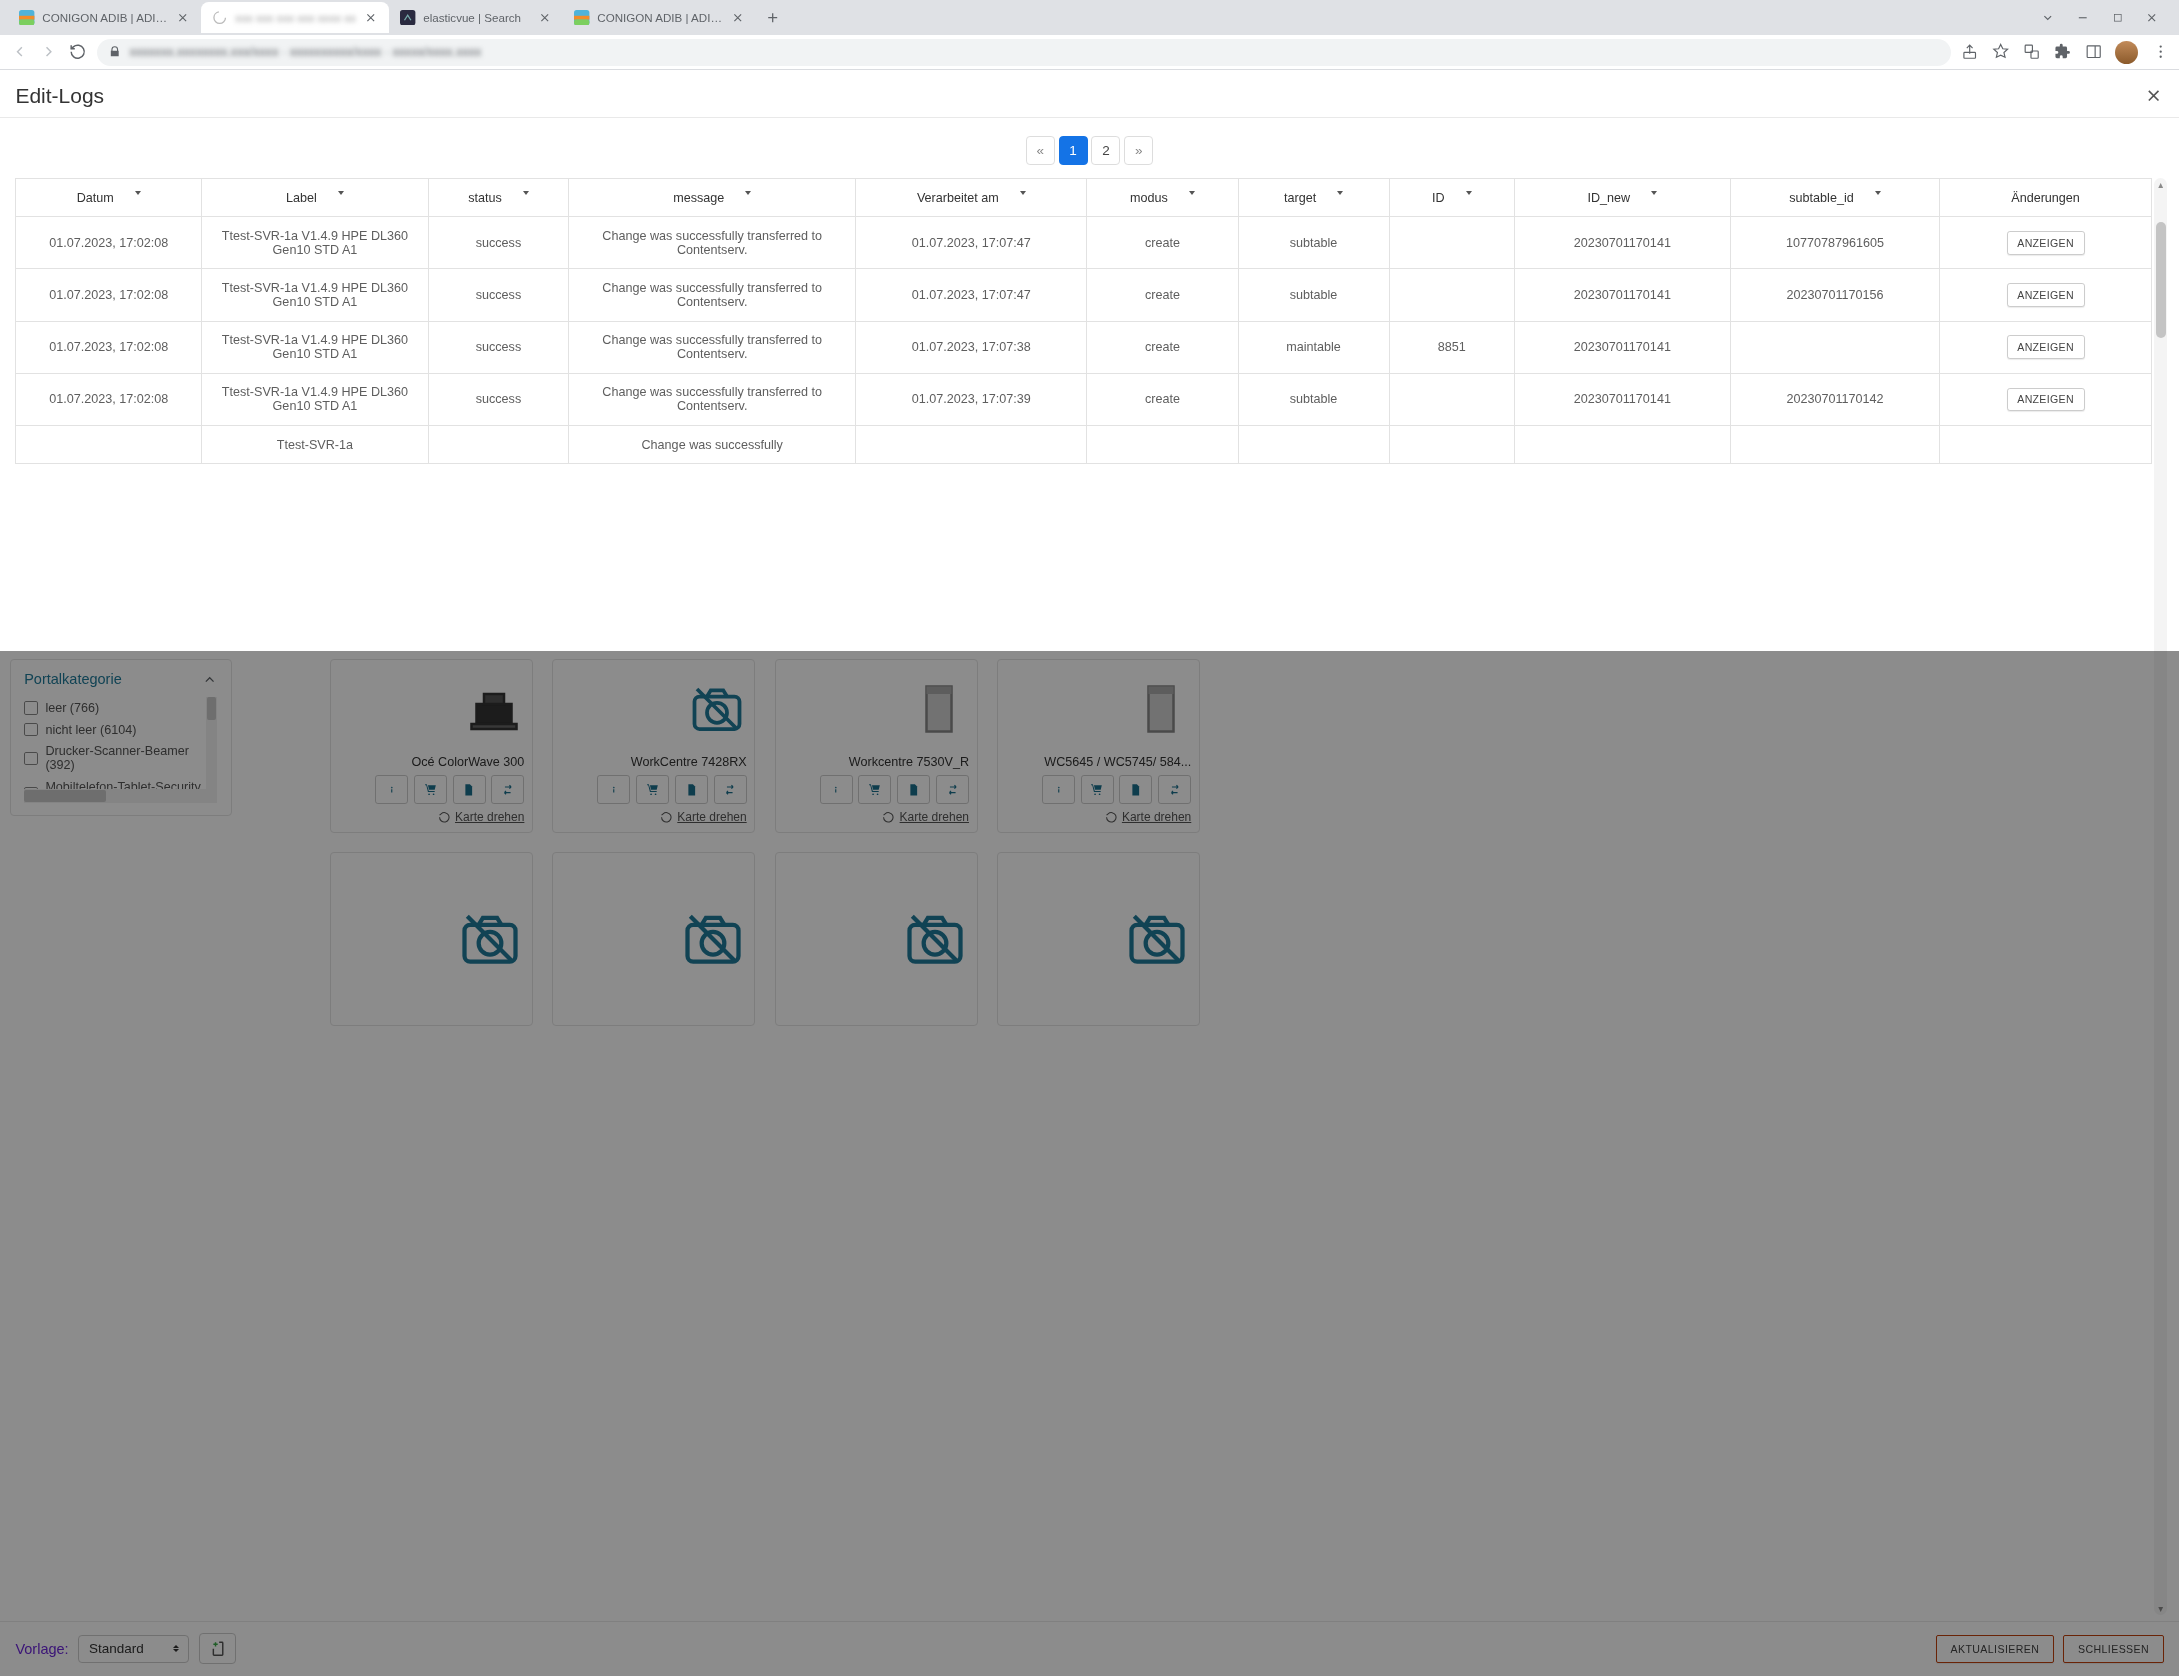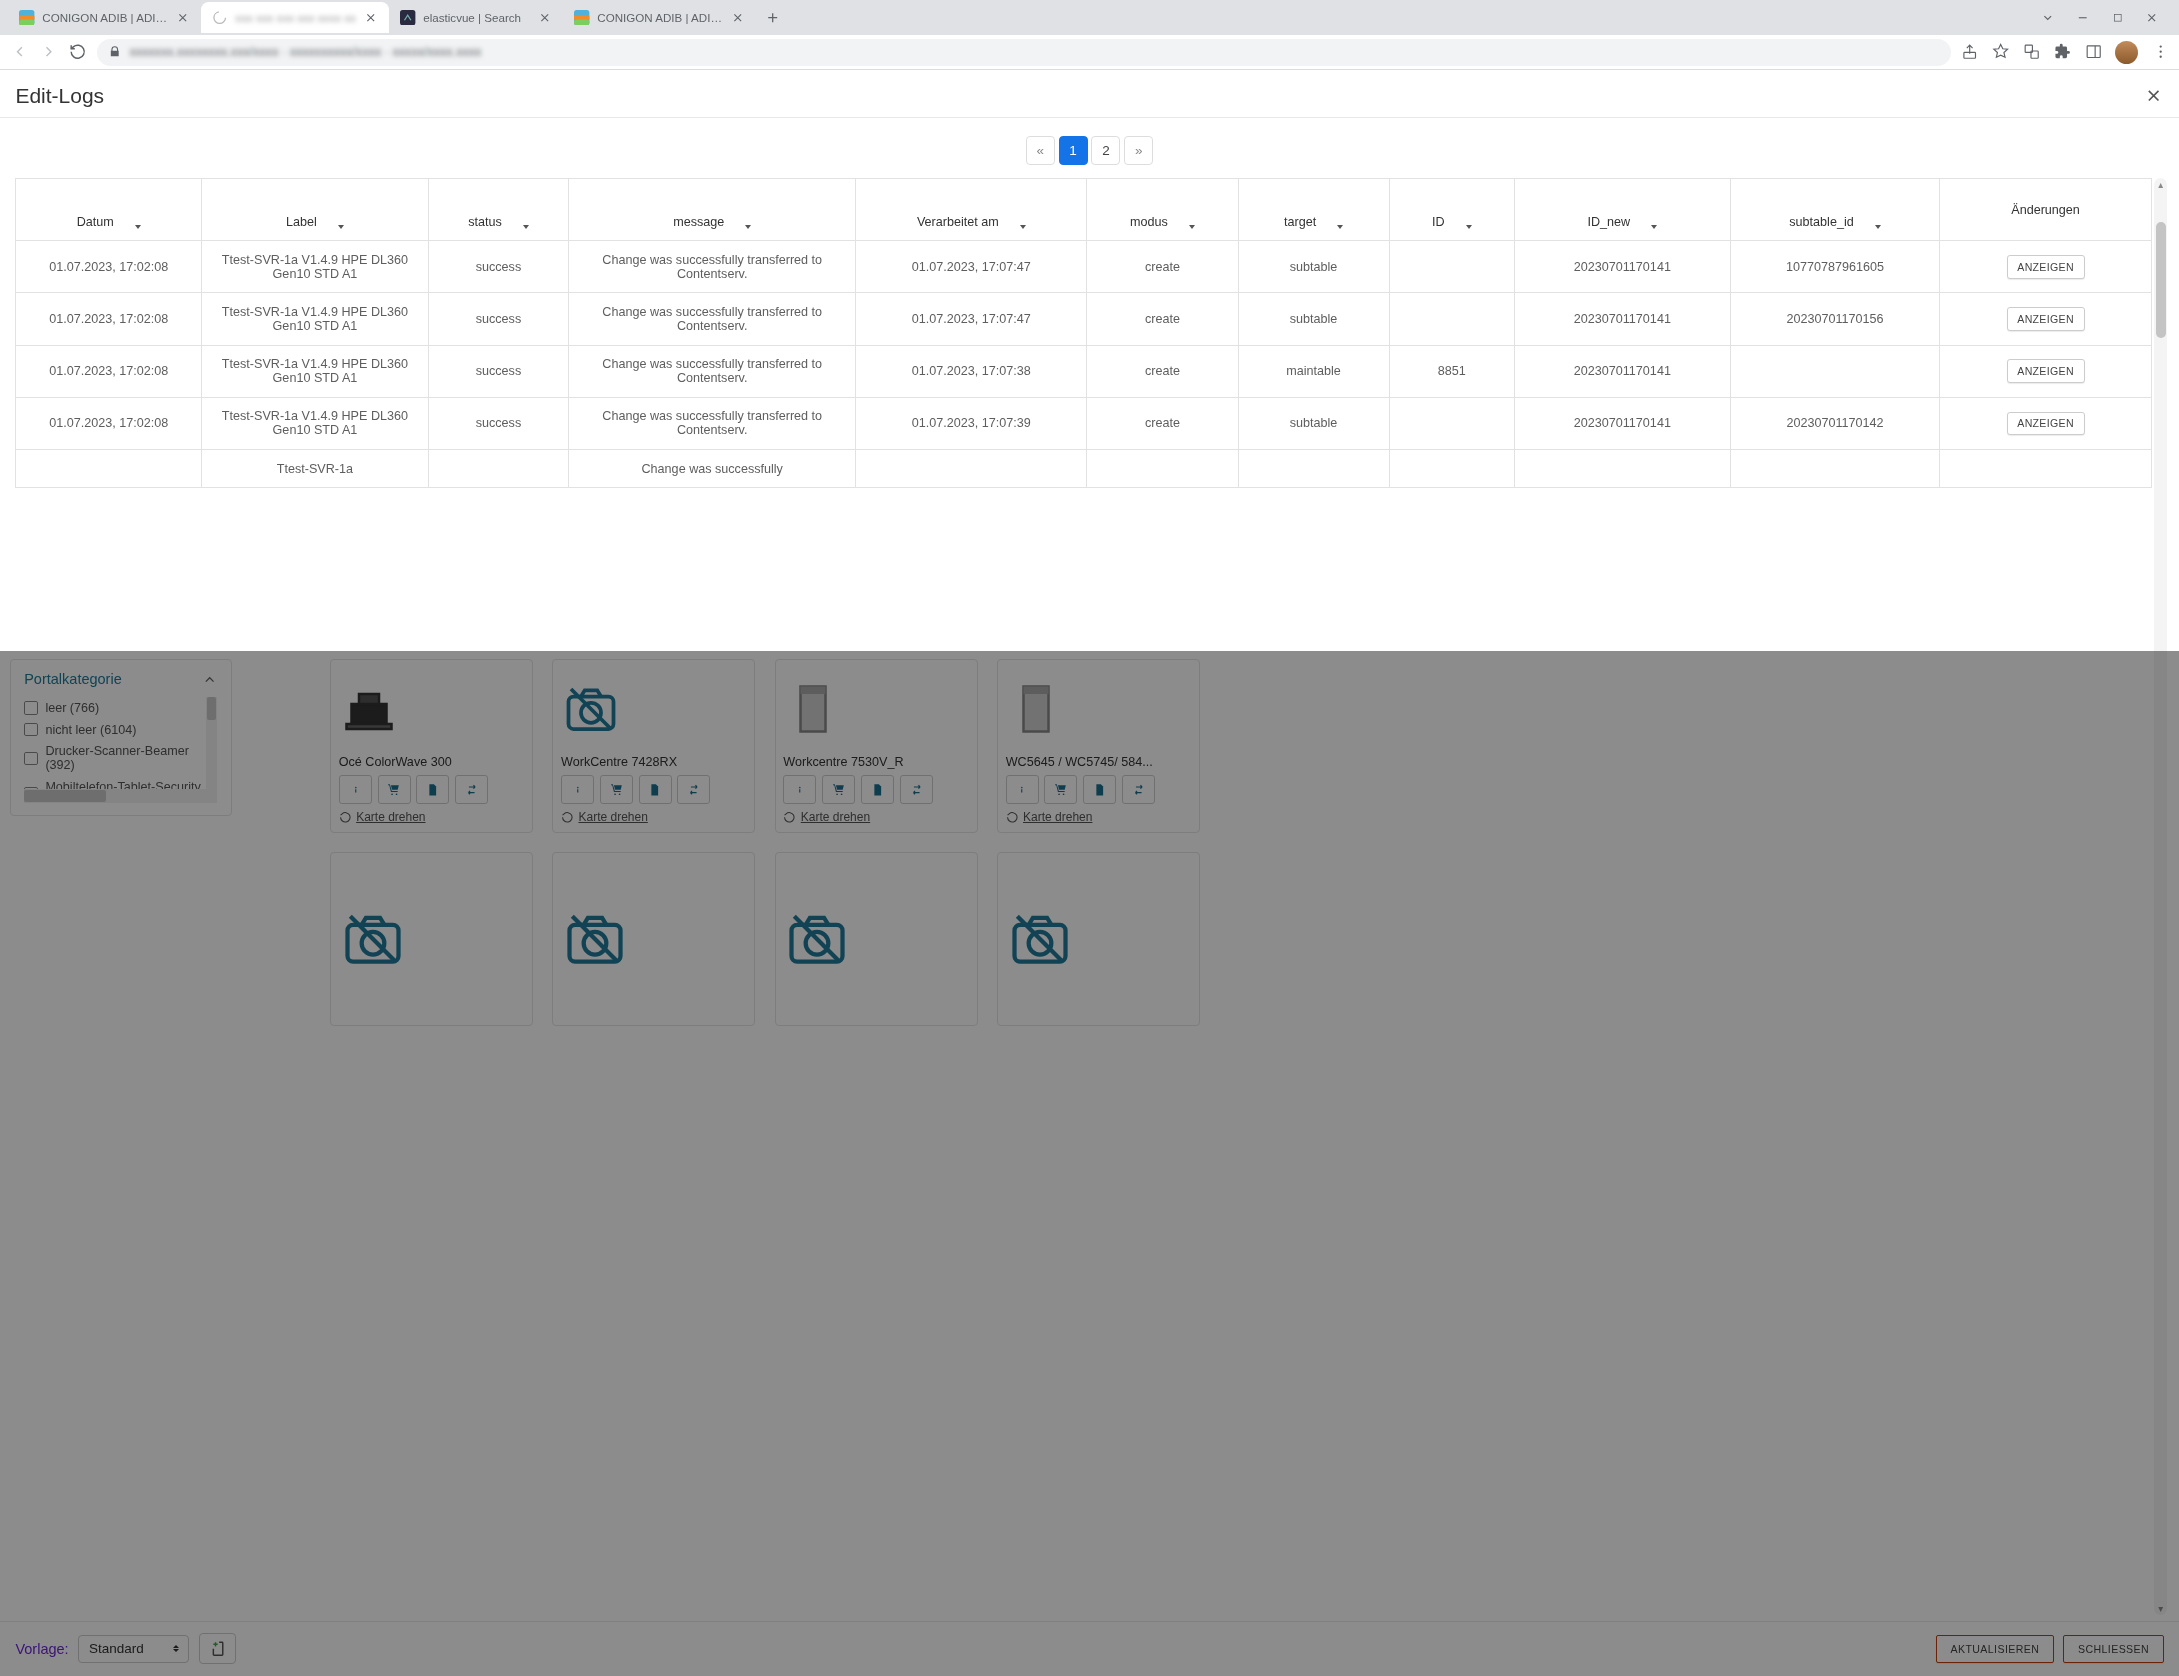--- a/index.html
+++ b/index.html
@@ -38,21 +38,21 @@
 .facet-list { max-height: 106px; overflow: hidden; position: relative; }
 .facet-item { display: flex; align-items: center; gap: 7.7px; font-size: 12.6px; color: #555; padding: 3.9px 0; }
 .facet-item .cb { width: 13.5px; height: 13.5px; border: 1.4px solid #888; border-radius: 1.9px; flex-shrink: 0; }
 .facet-scrollbar { position:absolute; right:0; top:0; bottom:13.5px; width:11.6px; background:#f0f0f0; }
 .facet-scrollbar .thumb { position:absolute; left:1px; right:1px; top:0; height:23px; background:#c8c8c8; border-radius:1.9px; }
 .facet-hscroll { position:absolute; left:0; right:0; bottom:0; height:13.5px; background:#f0f0f0; }
 .facet-hscroll .thumb { position:absolute; top:1px; bottom:1px; left:0; width:82px; background:#c8c8c8; border-radius:1.9px; }
 .facet-search { width:100%; border:1px solid #ccc; border-radius:2.9px; padding:4.8px 7.7px; font-size:12.6px; color:#888; margin-top:3.9px;}
 
 .cards { flex: 1; display: grid; grid-template-columns: repeat(4, 203px); gap: 19.3px; align-content: start; justify-content:start; padding-left: 83px; }
-.card { background: #fff; border: 1px solid #e3e3e3; border-radius: 3.9px; height: 174px; display: flex; flex-direction: column; align-items: flex-start; padding: 7.7px; }
+.card { background: #fff; border: 1px solid #e3e3e3; border-radius: 3.9px; height: 174px; display: flex; flex-direction: column; align-items: flex-end; padding: 7.7px; }
 .card-img { flex: 1; display: flex; align-items: center; justify-content: center; color: #1f7a99; }
 .card-title { font-size: 12.6px; color: #333; margin: 3.9px 0; text-align: center; white-space:nowrap; }
 .card-actions { display: flex; gap: 5.8px; margin-top: 1.9px; }
 .card-btn { width: 33px; height: 29px; border: 1px solid #ccc; border-radius: 2.9px; display:flex; align-items:center; justify-content:center; color:#1b6f8c; }
 .card-flip { font-size: 12px; color:#555; display:flex; align-items:center; gap:4.8px; margin-top:5.8px;text-decoration:underline; }
 .card.ph .card-img svg { width:68px; height:68px; }
 
 
 .modal { position: absolute; inset: 0; display: flex; flex-direction: column; background: rgba(255,255,255,0); }
 .modal-panel { background:#fff; flex:1; display:flex; flex-direction:column; }
@@ -67,21 +67,21 @@
 
 .table-wrap { position:relative; flex:1; overflow:hidden; margin: 5.8px 9.7px 0 15.4px; }
 .table-scroll { position:absolute; right:1.9px; top:0; bottom:5.8px; width:13.5px; background:#f4f4f4; border-radius:6.8px; }
 .table-scroll .thumb { position:absolute; left:1.9px; right:1.9px; top:44px; height:116px; background:#c4c4c4; border-radius:5.8px; }
 .table-scroll .arrow { position:absolute; left:0; right:0; height:13.5px; color:#8a8a8a; text-align:center; font-size:9.7px; line-height:13.5px; }
 .table-scroll .arrow.bottom { bottom:0; }
 
 table { width: calc(100% - 17.4px); border-collapse: collapse; table-layout: fixed; }
 th, td { border: 1px solid #e2e2e2; padding: 11.6px 9.7px; font-size: 12.6px; text-align:center; vertical-align: middle; color:#5e5e5e; }
 th { font-weight: 500; color: #333; }
-.th-inner { display:inline-flex; align-items:flex-end; gap:21px; cursor:pointer;margin-top:24px; }
+.th-inner { display:inline-flex; align-items:flex-start; gap:21px; cursor:pointer; }
 .th-inner .caret { width: 0; height: 0; border-left:3.9px solid transparent; border-right:3.9px solid transparent; border-top:4.8px solid #555; }
 .btn-anz { border:1px solid #ccc; background:#fff; padding:4.8px 9.7px; font-size:10.6px; letter-spacing:0.3px; border-radius:2.9px; box-shadow: 0 1px 1px rgba(0,0,0,.08); cursor:pointer; color:#444; }
 
 .modal-footer { display:flex; align-items:center; padding: 11.6px 15.4px; border-top:1px solid #e9e9e9; gap:9.7px; }
 .footer-label { font-size:14.5px; color:#6d28d9; }
 .select { display:flex; align-items:center; gap:29px; border:1px solid #ccc; border-radius:3.9px; padding:5.8px 9.7px; font-size:13.5px; background:#fff; }
 .select .caret2 { display:flex; flex-direction:column; gap:1px; }
 .select .caret2 span { width:0;height:0;border-left:3.9px solid transparent;border-right:3.9px solid transparent; }
 .select .caret2 .up{ border-bottom:3.9px solid #333;} .select .caret2 .dn{ border-top:3.9px solid #333;}
 .btn-ico-add { width:37px; height:31px; border:1px solid #ccc; border-radius:3.9px; display:flex; align-items:center; justify-content:center; color:#39a845; background:#fff; }

